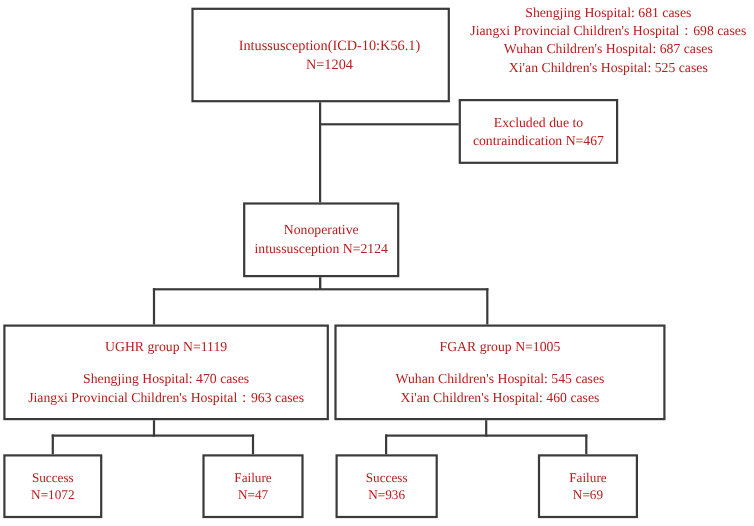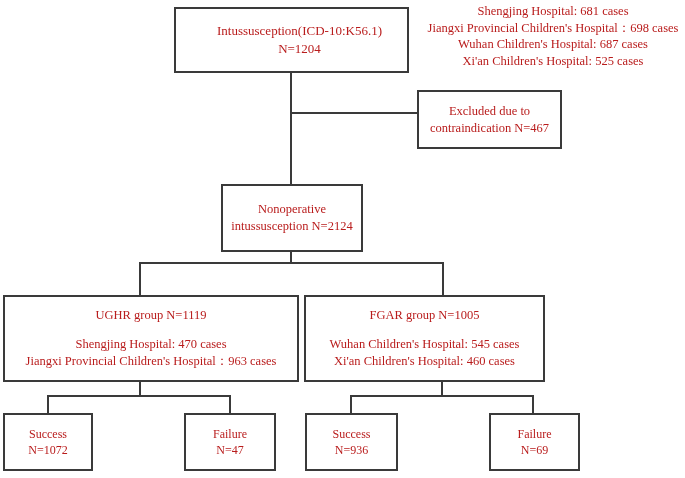--- a/index.html
+++ b/index.html
@@ -75,21 +75,21 @@
   <div class="line v" style="left:139px; top:381px; height:16px;"></div>
   <div class="line h" style="left:47px; top:395px; width:184px;"></div>
   <div class="line v" style="left:47px; top:395px; height:19px;"></div>
   <div class="line v" style="left:229px; top:395px; height:19px;"></div>
 
   <div class="line v" style="left:441px; top:381px; height:16px;"></div>
   <div class="line h" style="left:350px; top:395px; width:184px;"></div>
   <div class="line v" style="left:350px; top:395px; height:19px;"></div>
   <div class="line v" style="left:532px; top:395px; height:19px;"></div>
 
-  <div class="box f13" style="left:174px; top:7px; width:235px; height:66px;padding-left:16px;">
+  <div class="box f13" style="left:174px; top:7px; width:235px; height:86px;padding-left:16px;">
     <span class="ln">Intussusception(ICD-10:K56.1)</span>
     <span class="ln">N=1204</span>
   </div>
 
   <div class="box f125" style="left:417px; top:90px; width:145px; height:59px;align-items:center;">
     <span class="ln">Excluded due to</span>
     <span class="ln">contraindication N=467</span>
   </div>
 
   <div class="box f125" style="left:221px; top:184px; width:142px; height:68px;">
@@ -97,21 +97,21 @@
     <span class="ln">intussusception N=2124</span>
   </div>
 
   <div class="box f125" style="left:3px; top:295px; width:296px; height:87px;">
     <span class="ln">UGHR group N=1119</span>
     <span class="gap"></span>
     <span class="ln">Shengjing Hospital: 470 cases</span>
     <span class="ln">Jiangxi Provincial Children's Hospital：963 cases</span>
   </div>
 
-  <div class="box f125" style="left:304px; top:295px; width:241px; height:87px;">
+  <div class="box f125" style="left:304px; top:295px; width:301px; height:87px;">
     <span class="ln">FGAR group N=1005</span>
     <span class="gap"></span>
     <span class="ln">Wuhan Children's Hospital: 545 cases</span>
     <span class="ln">Xi'an Children's Hospital: 460 cases</span>
   </div>
 
   <div class="box f12" style="left:3px; top:413px; width:90px; height:58px;">
     <span class="ln">Success</span>
     <span class="ln">N=1072</span>
   </div>

